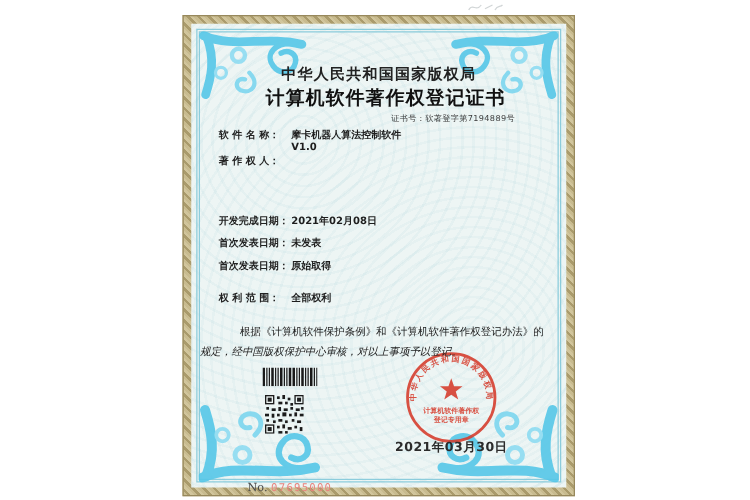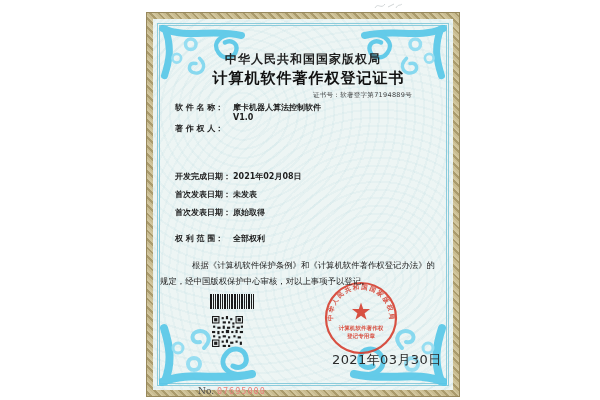--- a/index.html
+++ b/index.html
@@ -32,32 +32,32 @@
   .certno{right:48px;top:79px;font-size:6.5px;color:#3c3c3c;letter-spacing:.3px;}
 
   .frow{position:absolute;left:29px;z-index:5;display:flex;align-items:flex-start;
     font-size:8px;line-height:1.25;}
   .flabel{flex:none;width:58px;font-weight:bold;color:#222;}
   .fvalue{font-weight:600;color:#1d1d1d;}
   .fvalue .v2{display:block;}
 
   .stmt{z-index:5;font-size:8.4px;color:#222;white-space:nowrap;font-weight:500;}
   .stmt1{left:46px;top:248px;}
-  .stmt2{left:14px;top:264px;}
+  .stmt2{left:14px;top:264px;font-style:italic;}
 
   .barcode{position:absolute;left:64px;top:282px;width:44px;height:15px;z-index:5;}
   .qr{position:absolute;left:66px;top:304px;width:31px;height:31px;z-index:5;}
 
   .serial{left:52px;top:338px;font-size:9px;z-index:5;margin-top:36px;}
   .serial .no{color:#4a4a4a;font-family:"DejaVu Serif","Liberation Serif",serif;}
   .serial .num{color:#e8837d;font-family:"DejaVu Sans Mono","Liberation Mono",monospace;
     letter-spacing:1px;font-size:8.5px;}
 
   .seal{position:absolute;left:177px;top:268px;width:76px;height:76px;z-index:4;opacity:.88;}
-  .issuedate{left:186px;top:339px;font-size:13px;font-weight:normal;color:#2b2b2b;
+  .issuedate{left:170px;top:339px;font-size:10px;font-weight:bold;color:#2b2b2b;
     letter-spacing:.4px;z-index:6;}
 
   .pencil{position:absolute;left:374px;top:1px;width:30px;height:10px;opacity:.45;}
 </style>
 </head>
 <body>
 
 <div class="stage">
 
   <svg class="pencil" viewBox="0 0 30 10">

